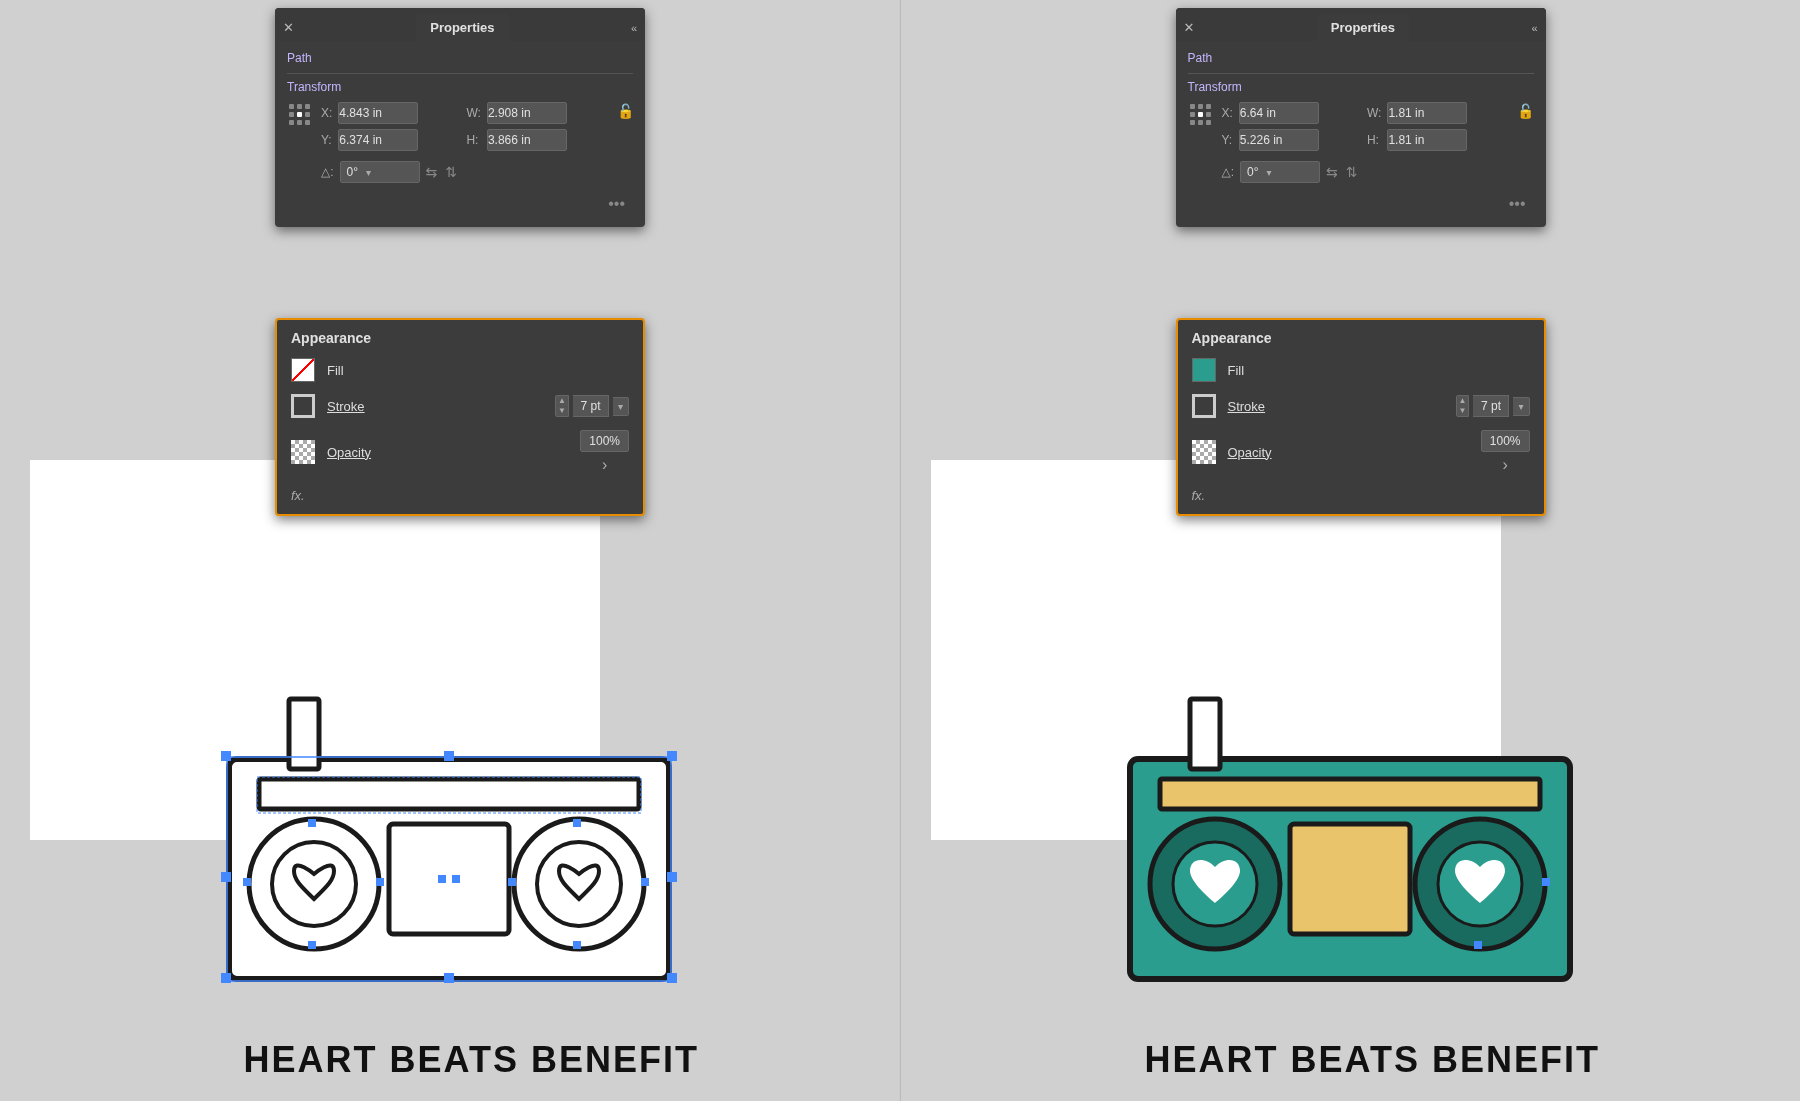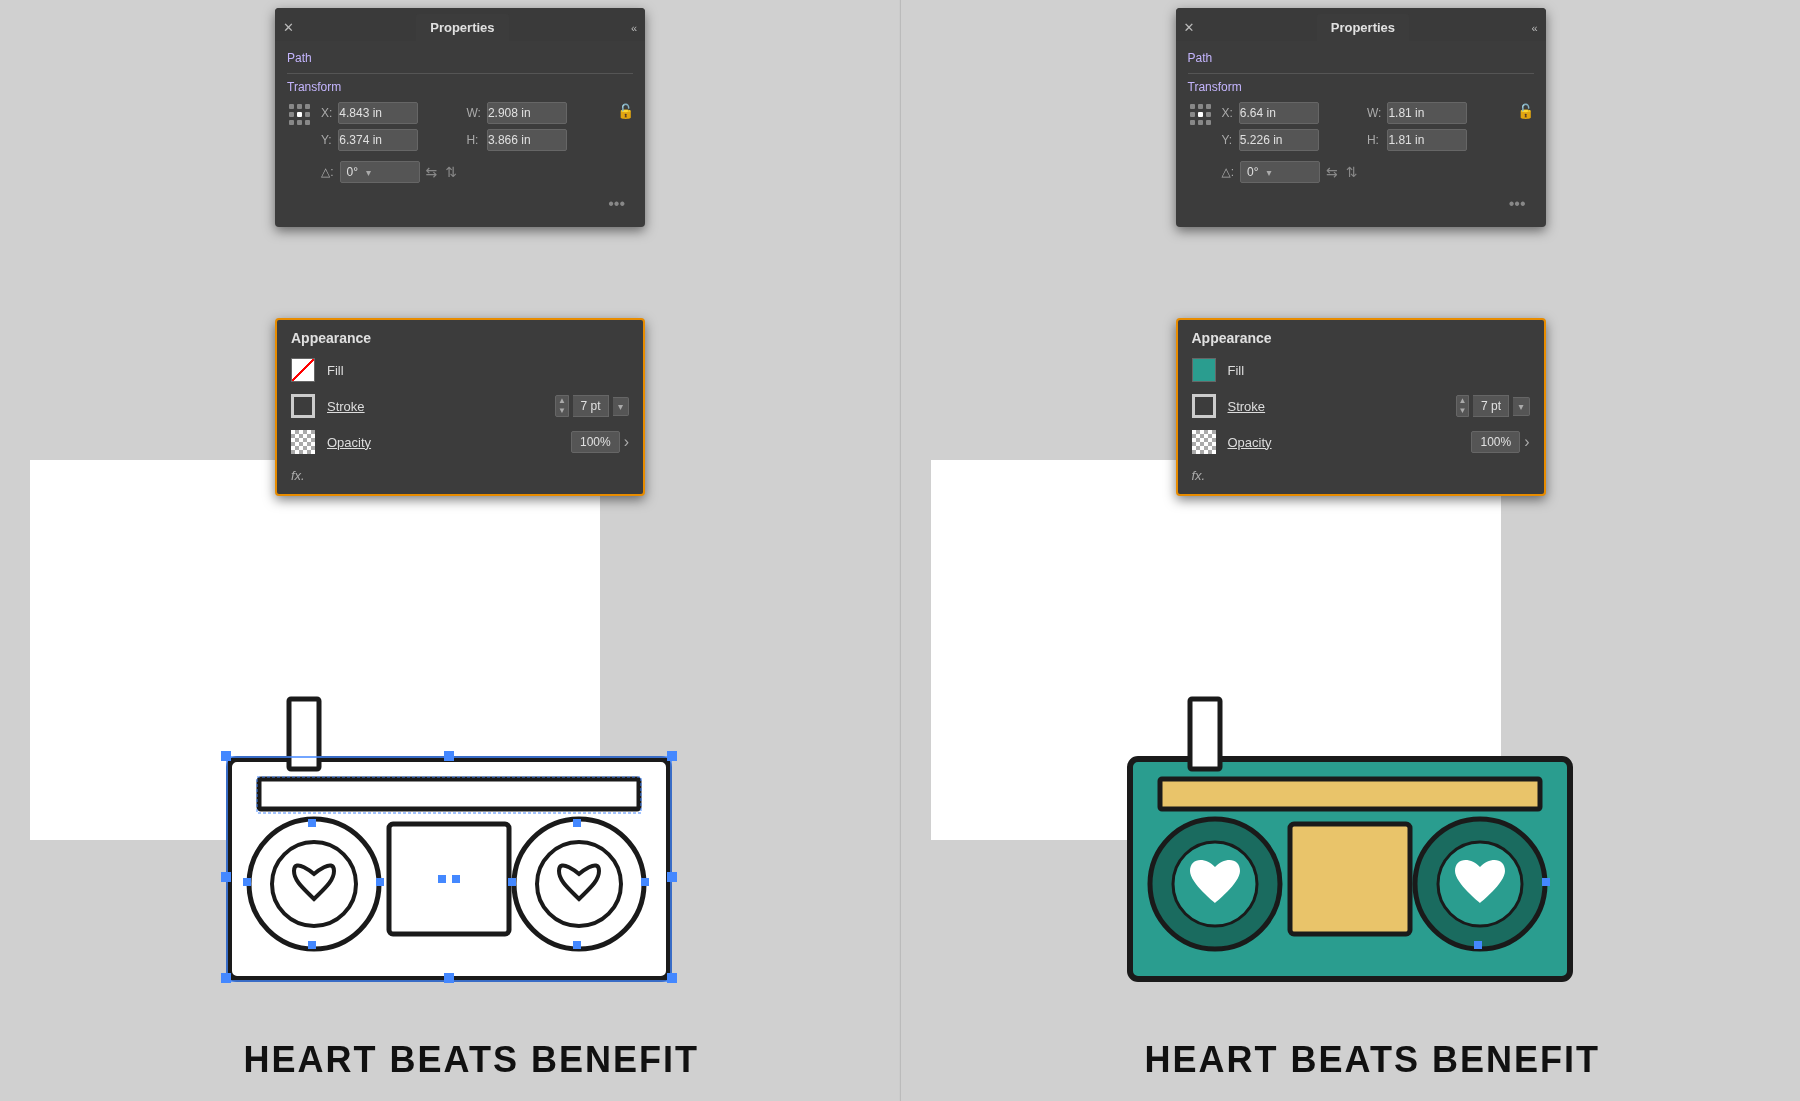--- a/index.html
+++ b/index.html
@@ -220,20 +220,21 @@
       font-size: 10px;
       padding: 3px 5px;
       border-radius: 0 2px 2px 0;
       cursor: pointer;
     }
 
     .opacity-controls {
       display: flex;
       align-items: center;
       gap: 4px;
+      flex-direction: column;
     }
 
     .opacity-value {
       background: #555;
       border: 1px solid #666;
       color: #e0e0e0;
       font-size: 12px;
       padding: 3px 8px;
       border-radius: 2px;
     }

